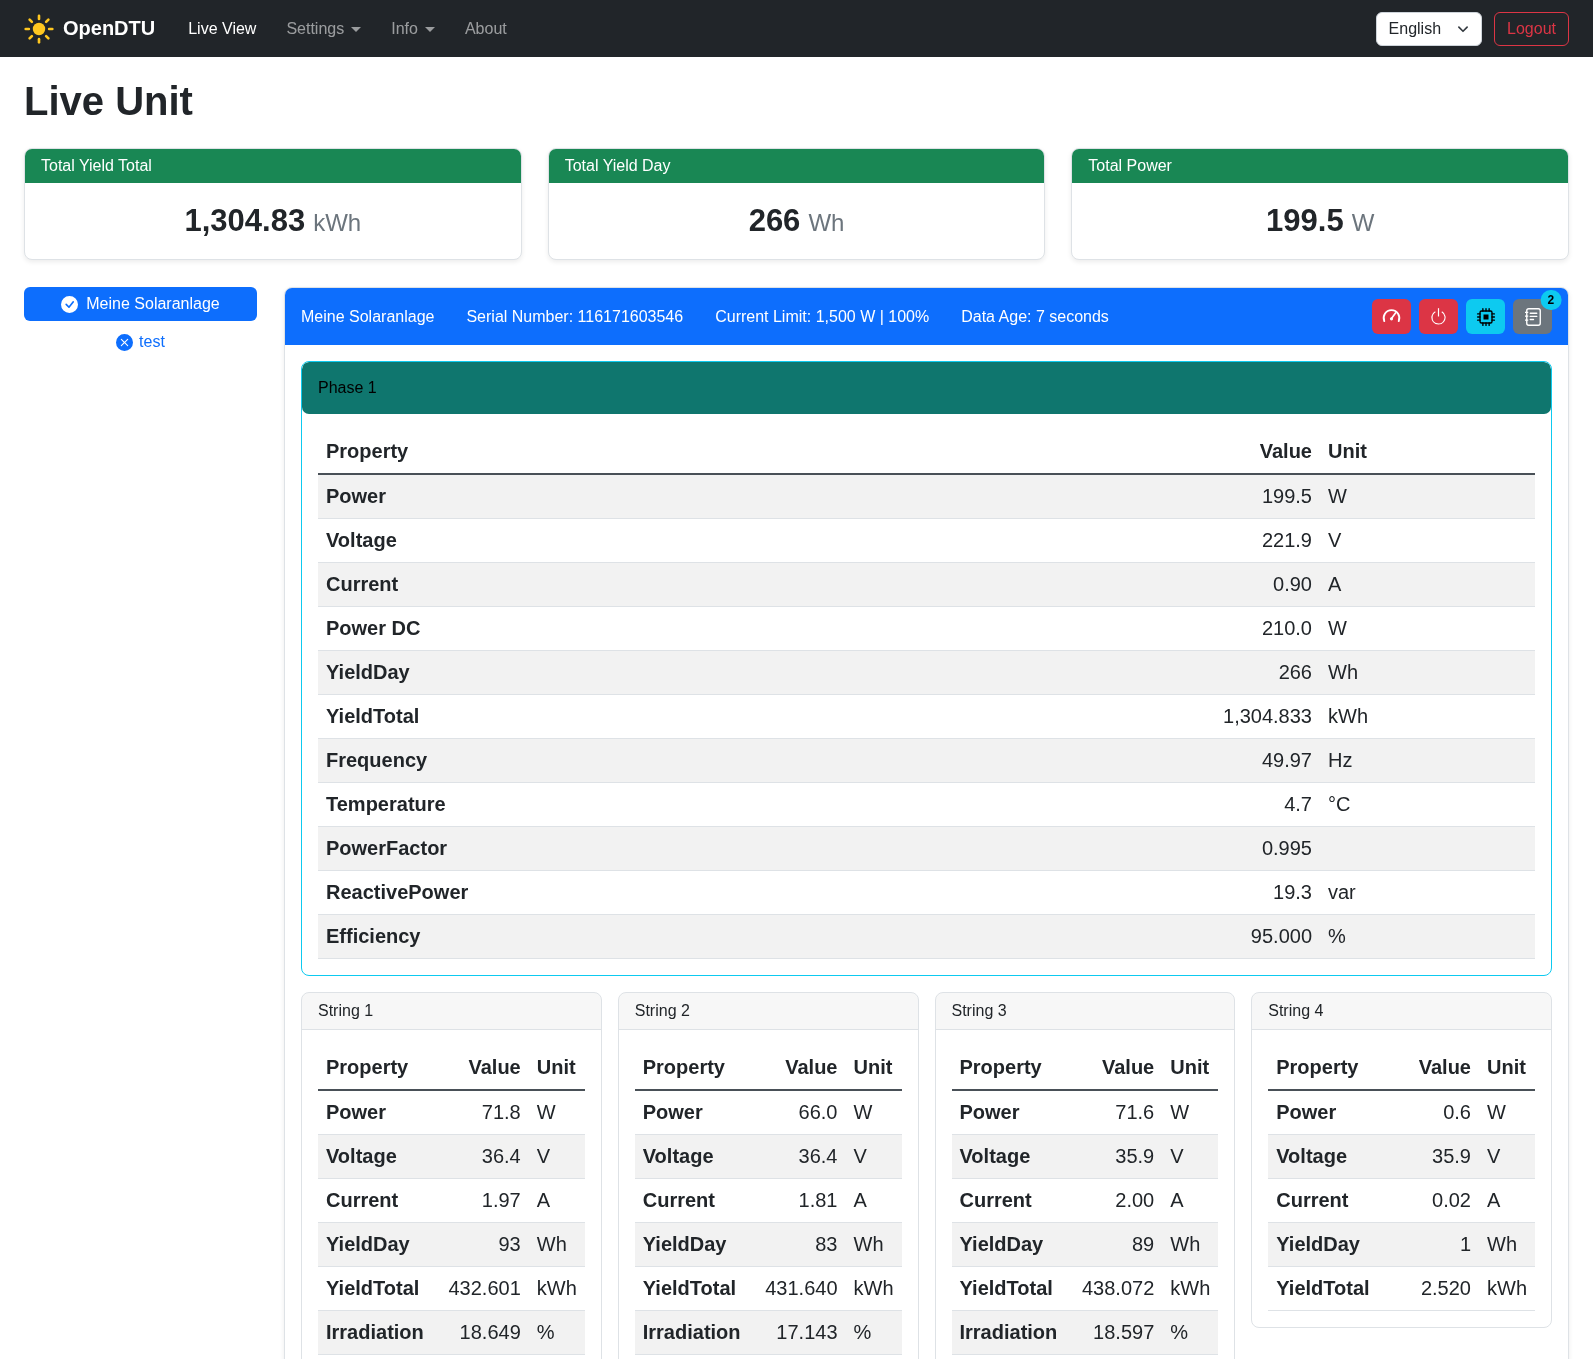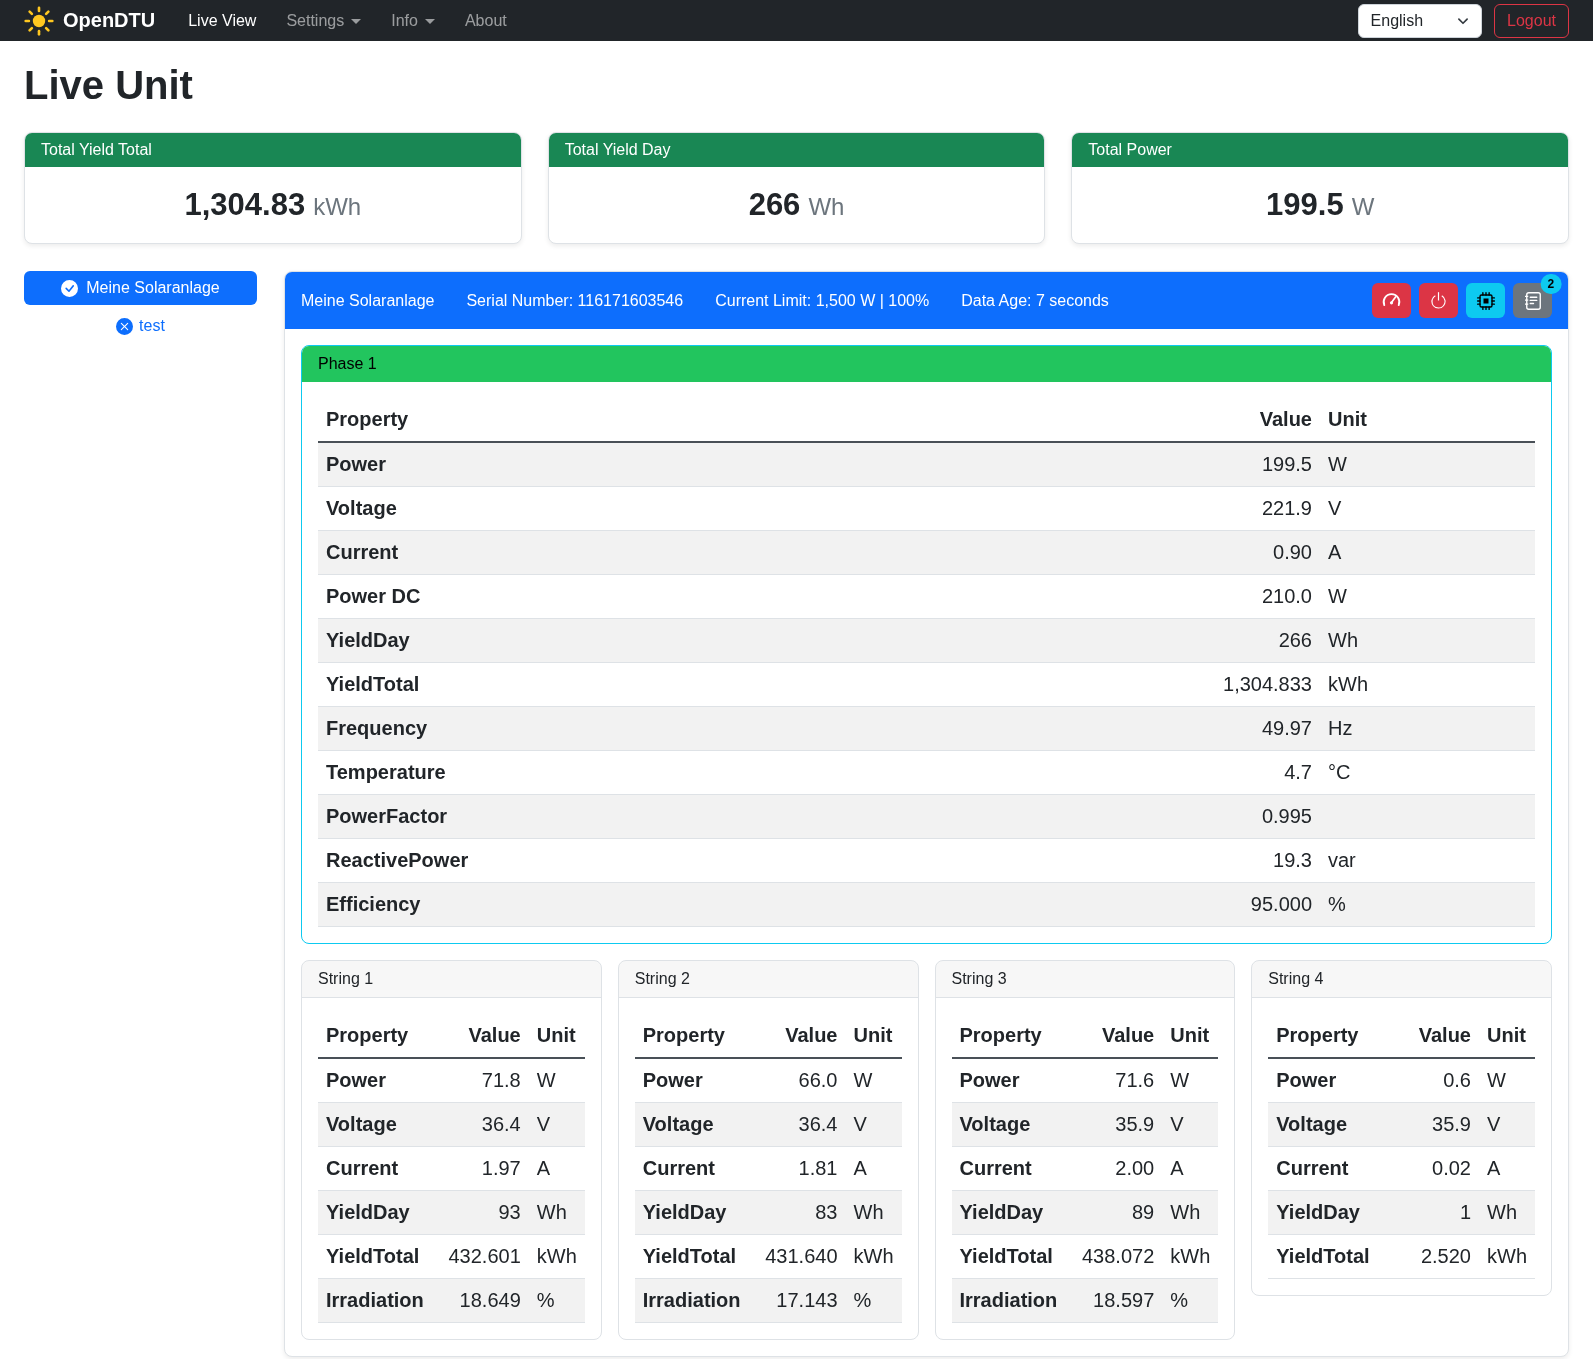--- a/index.html
+++ b/index.html
@@ -8,21 +8,21 @@
     font-size: 16px;
     color: #212529;
     background: #ffffff;
     min-width: 1320px;
   }
   [data-interactable="true"] { cursor: pointer; }
 
   
   .navbar {
     background: #212529;
-    height: 41px;
+    height: 57px;
     display: flex;
     align-items: center;
     padding: 0 24px;
   }
   .brand {
     display: flex; align-items: center; gap: 9px;
     color: #fff; font-size: 20px; font-weight: 600;
     margin-right: 18px; text-decoration: none;
   }
   .brand-icon { display: flex; }
@@ -38,21 +38,21 @@
     border-top: 5px solid currentColor;
     border-left: 5px solid transparent;
     border-right: 5px solid transparent;
     margin-top: 2px;
   }
   .navbar-right { margin-left: auto; display: flex; align-items: center; gap: 12px; }
   .lang-select {
     background: #fff; color: #212529;
     border: 1px solid #ced4da; border-radius: 6px;
     padding: 7px 12px;
-    display: flex; align-items: center; gap: 34px;
+    display: flex; align-items: center; gap: 16px;
   }
   .select-chevron { display: flex; }
   .logout-btn {
     background: transparent;
     color: #dc3545;
     border: 1px solid #dc3545;
     border-radius: 6px;
     padding: 7px 12px;
     font-size: 16px;
     font-family: inherit;
@@ -128,21 +128,21 @@
   .main-card-body { padding: 16px; }
 
   
   .phase-card {
     border: 1px solid #0dcaf0;
     border-radius: 8px;
     margin-bottom: 16px;
     overflow: hidden;
     background: #fff;
   }
-  .phase-card-header { background: #22c55e; color: #000; padding: 9px 16px; }
+  .phase-card-header { background: #0f766e; color: #000; padding: 17px 16px; border-radius: 7px; }
   .phase-card-body { padding: 16px; }
 
   
   .data-table { width: 100%; border-collapse: collapse; font-size: 20px; }
   .data-table th, .data-table td {
     padding: 10px 8px;
     text-align: left;
     border-bottom: 1px solid #dee2e6;
   }
   .data-table thead th { font-weight: 700; border-bottom: 2px solid #495057; }

